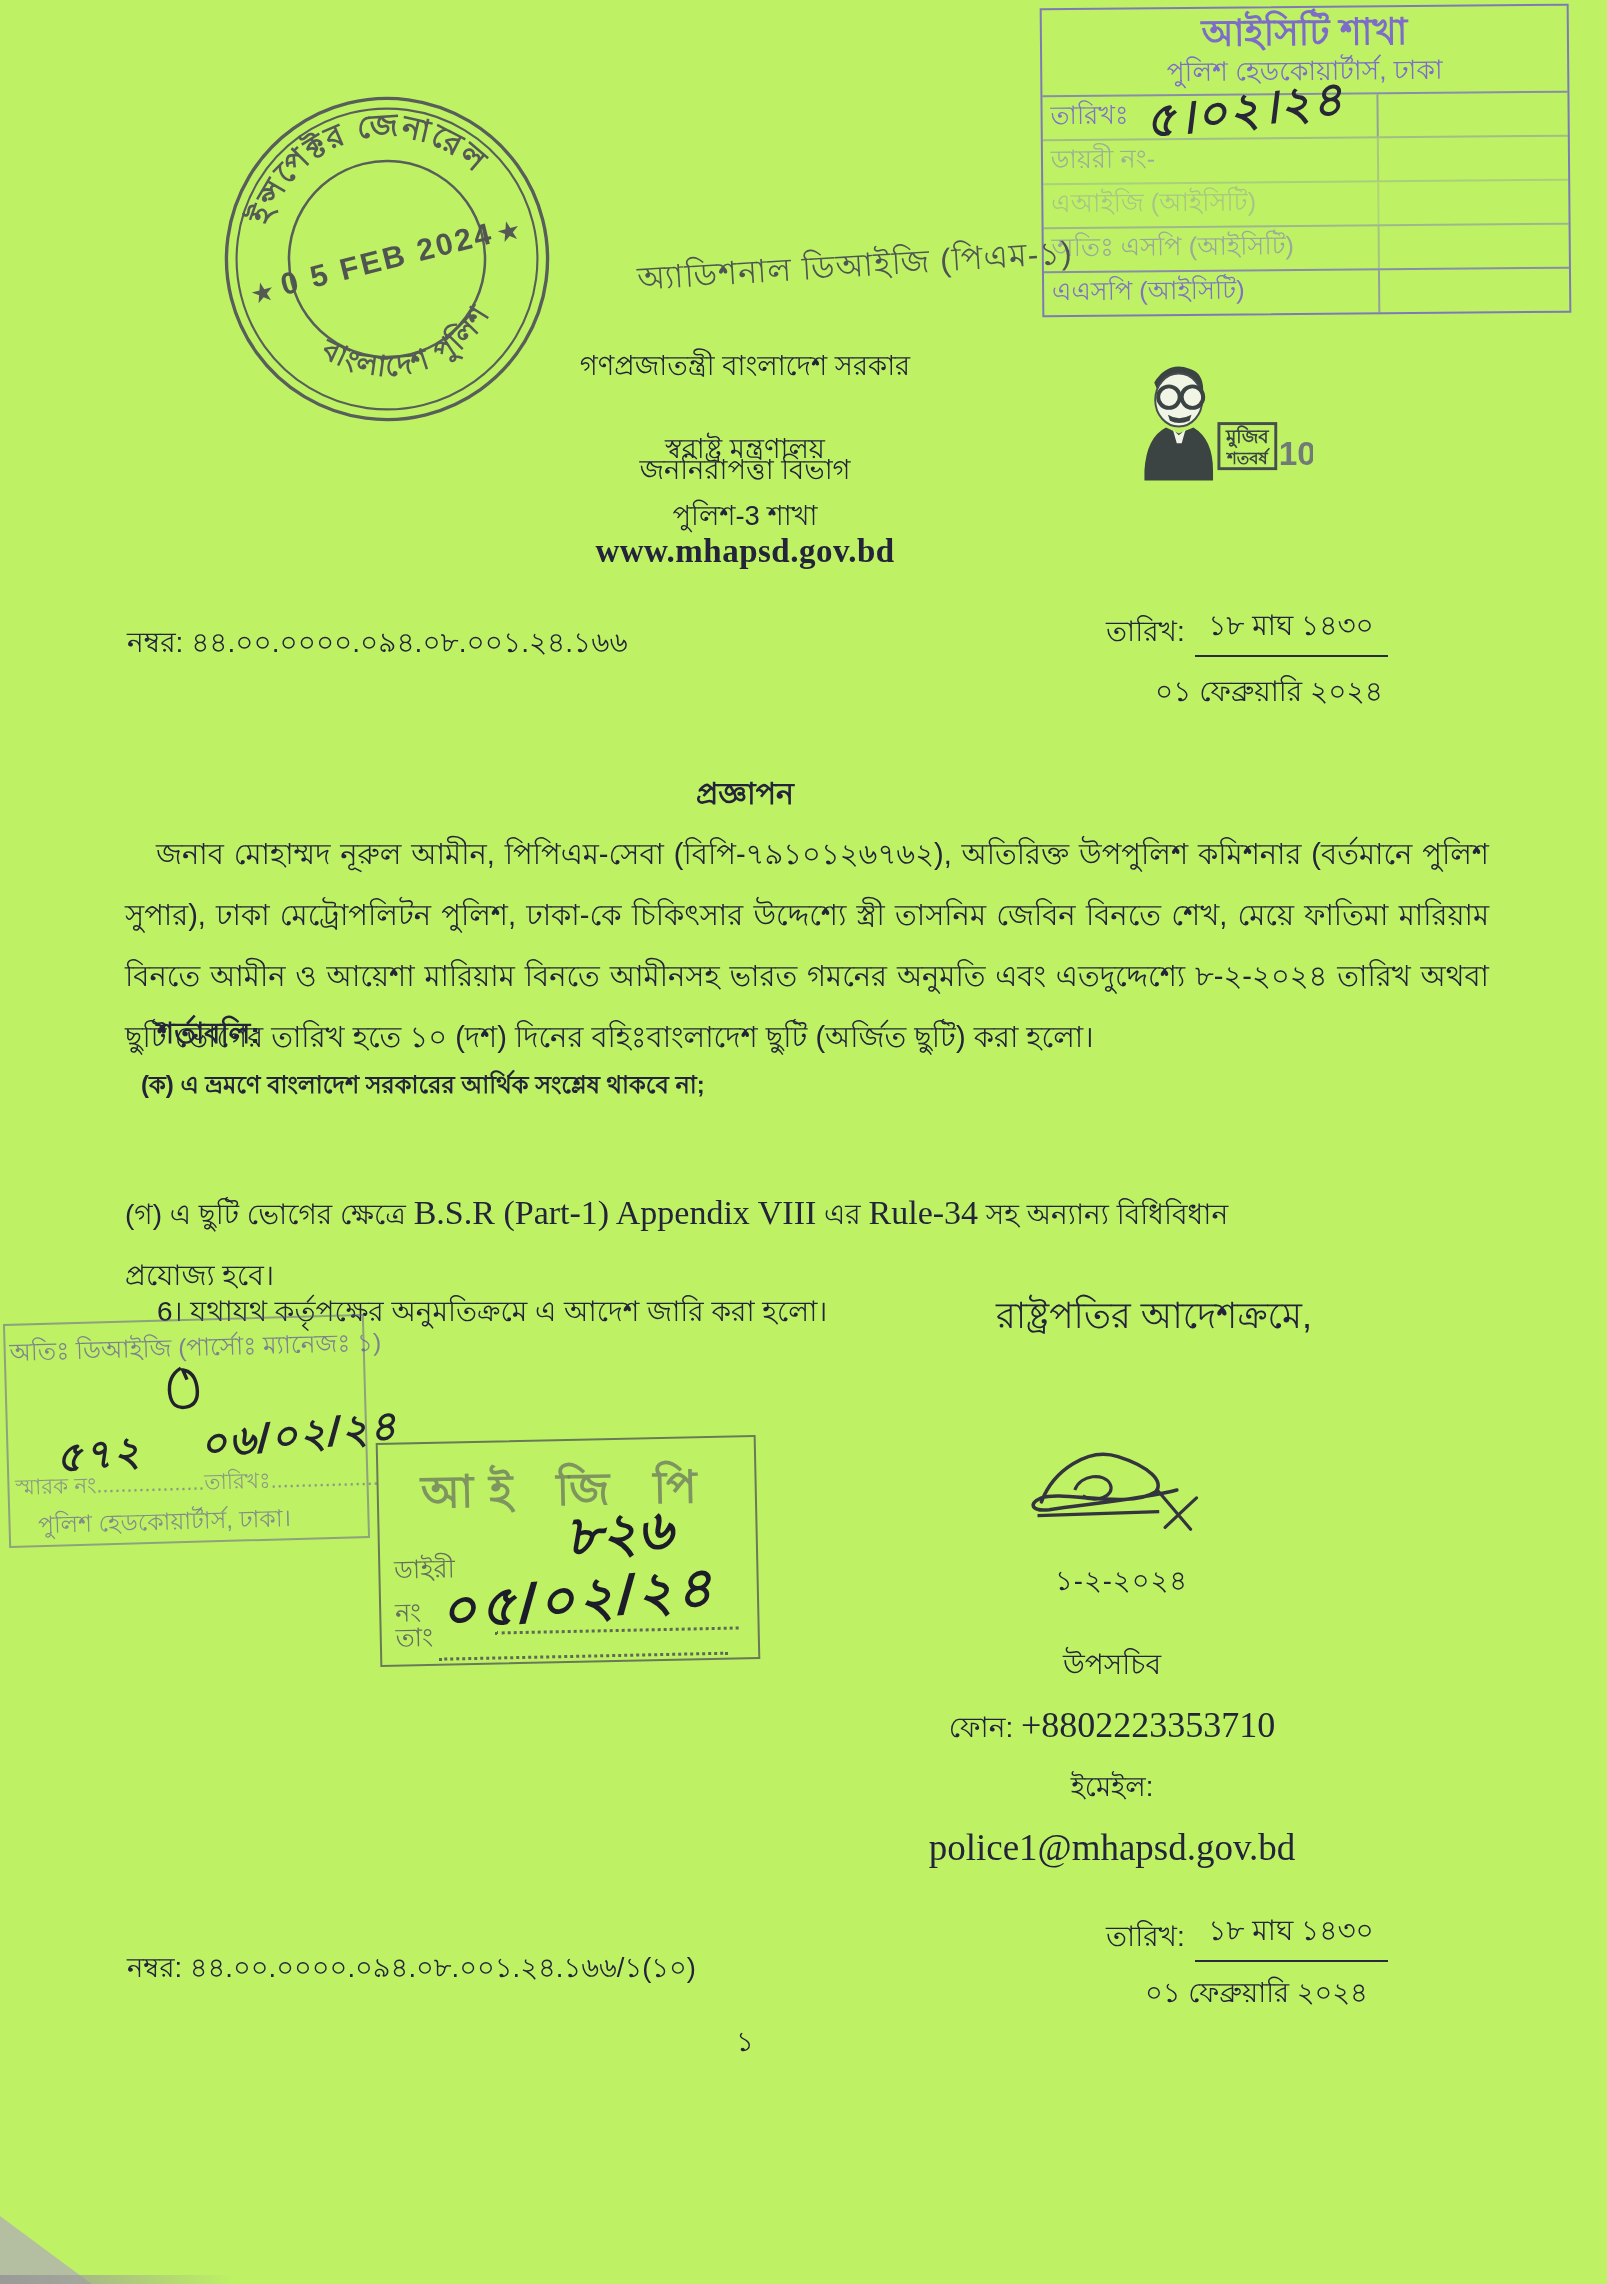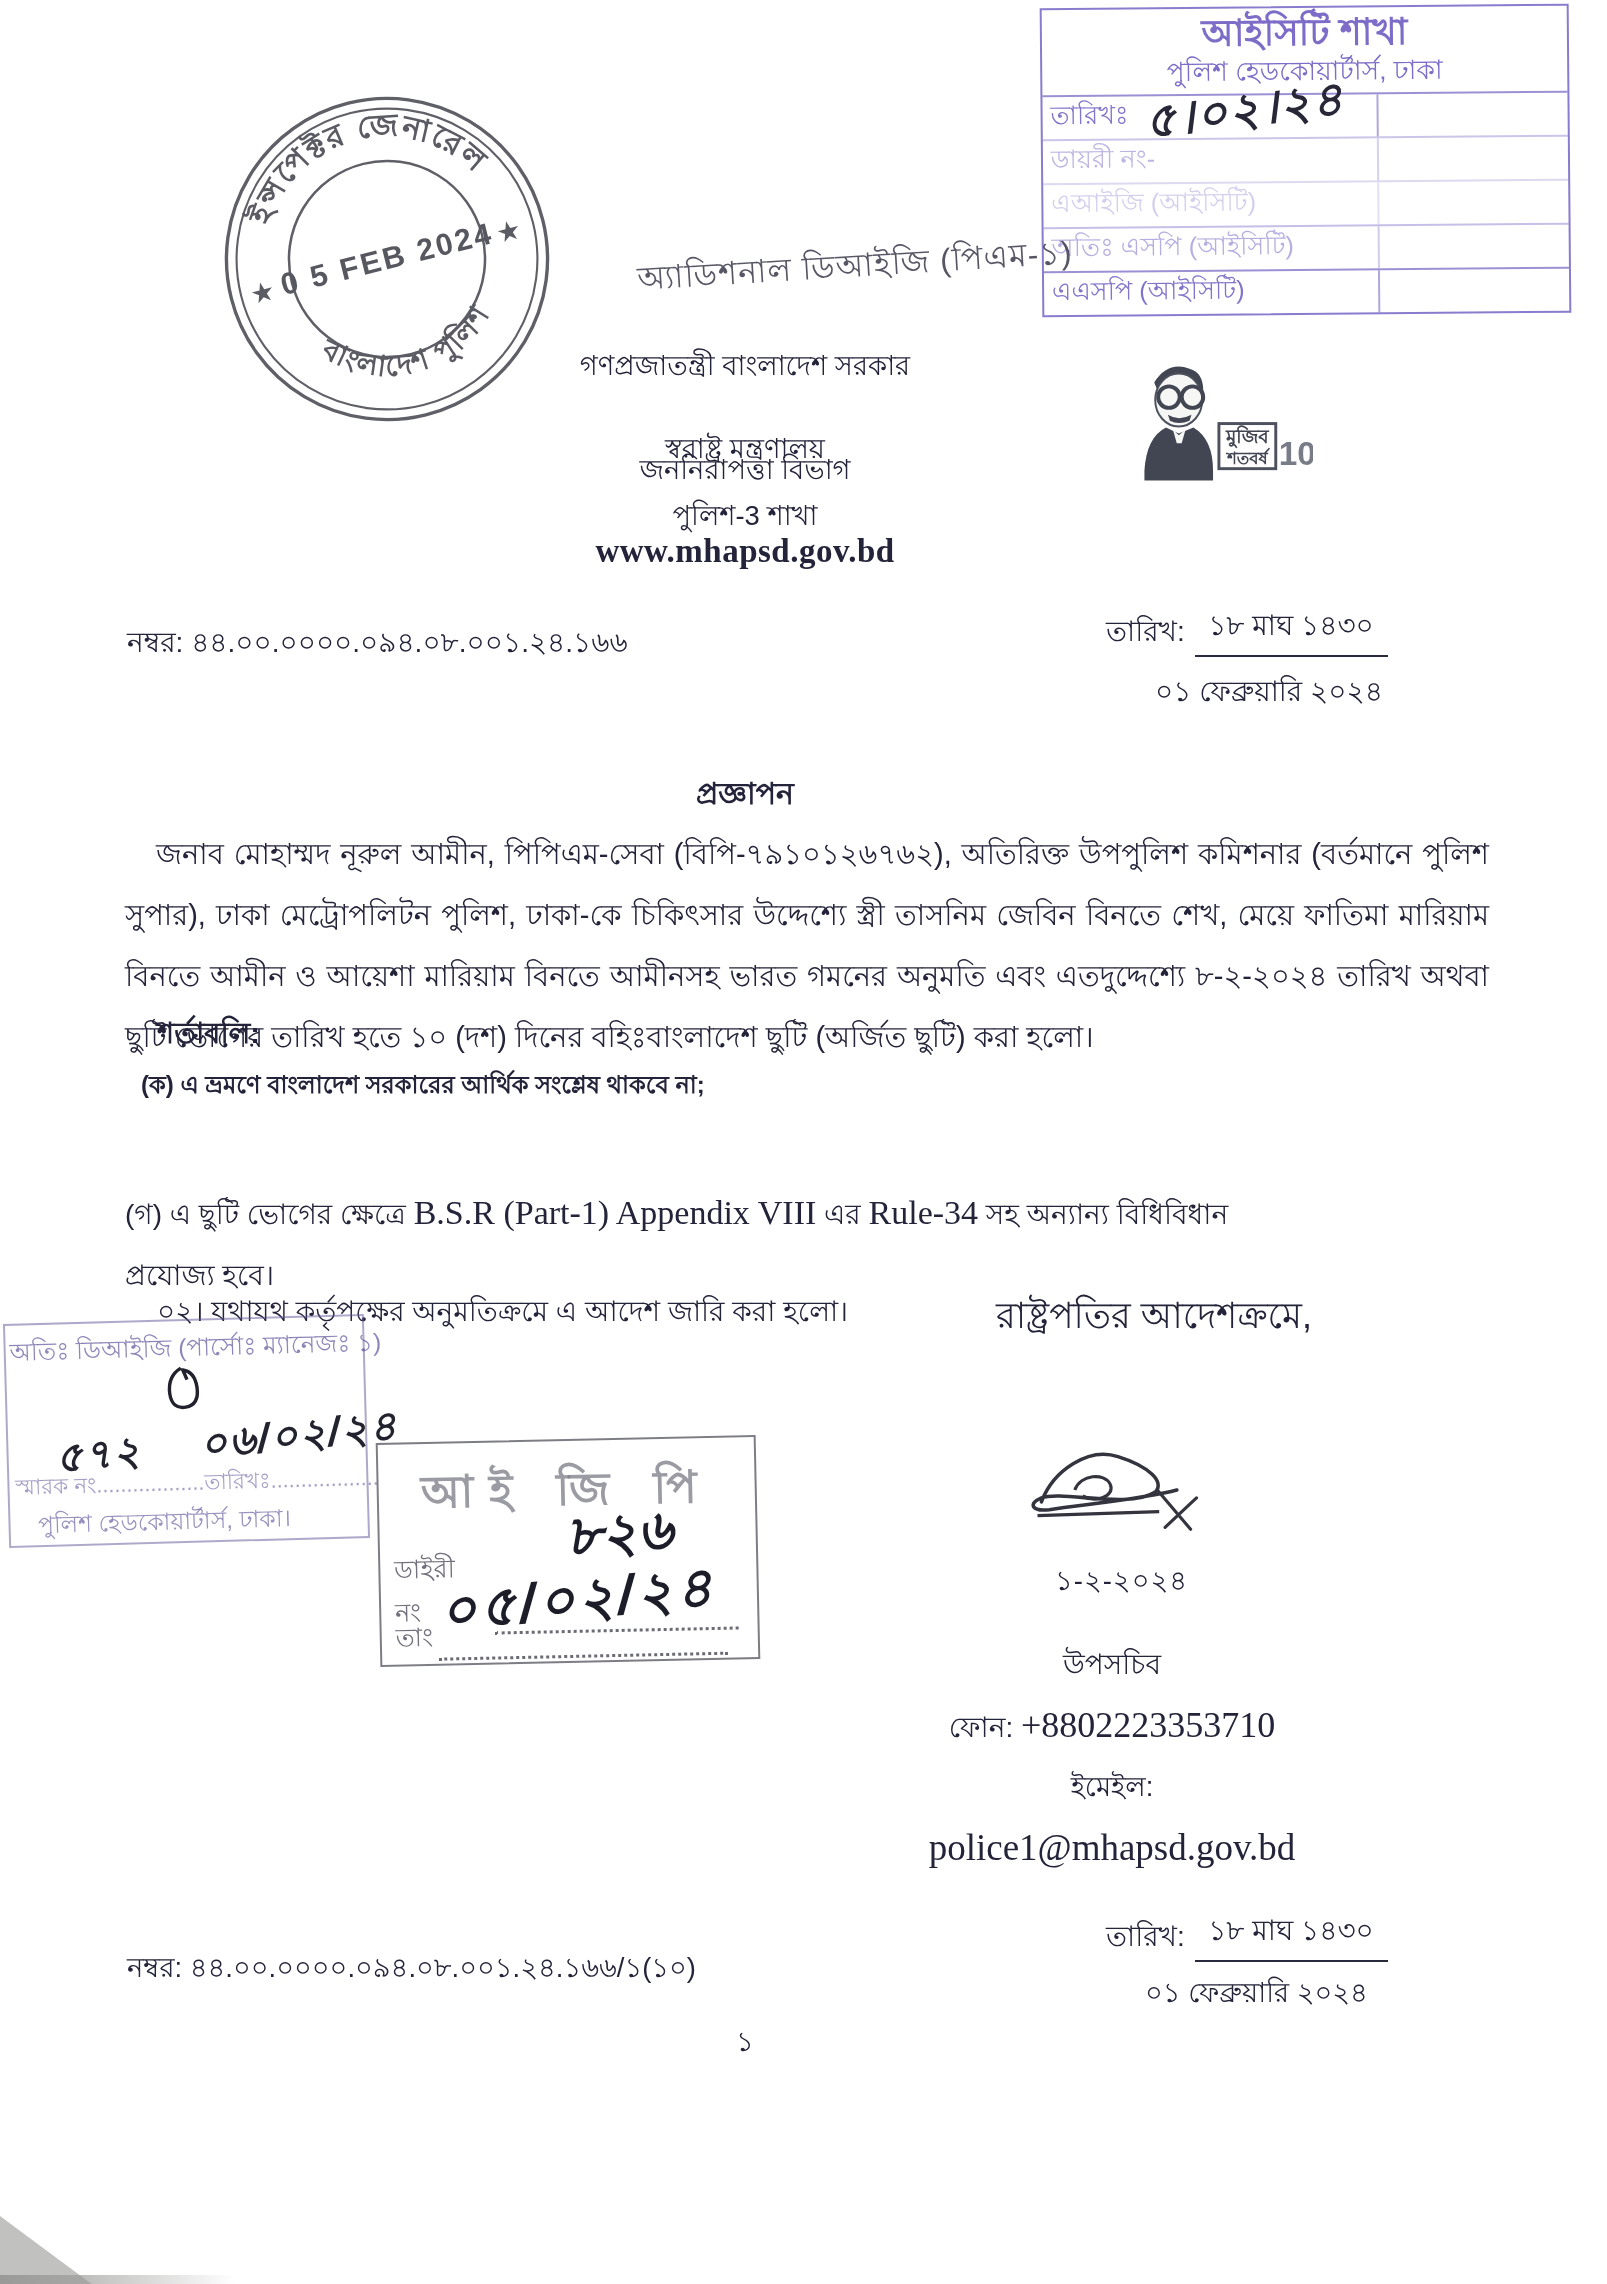--- a/index.html
+++ b/index.html
@@ -1,18 +1,18 @@
 <!DOCTYPE html>
 <html><head>
 <meta charset="utf-8">
 <style>
   html,body{margin:0;padding:0;background:#e8e8e8;}
   .page{
     position:relative;width:1607px;height:2285px;margin:0 auto;
-    background:#ffffff;overflow:hidden;
+    background:#bef264;overflow:hidden;
     font-family:"Liberation Sans","DejaVu Sans",sans-serif;
     color:#23233a;
   }
   .abs{position:absolute;}
 
   
   .ict-stamp{
     left:1041px;top:5.9px;width:525px;
     border:2.9px solid rgba(116,100,196,.85);
     color:#7d6cc8;transform:rotate(-.5deg);
@@ -193,21 +193,21 @@
   </div>
   <div class="abs memo-line" style="left:1155px;top:670px;">০১ ফেব্রুয়ারি ২০২৪</div>
 
   <div class="abs hdr prb" style="top:770px;">প্রজ্ঞাপন</div>
   <div class="abs body-para">জনাব মোহাম্মদ নূরুল আমীন, পিপিএম-সেবা (বিপি-৭৯১০১২৬৭৬২), অতিরিক্ত উপপুলিশ কমিশনার (বর্তমানে পুলিশ সুপার), ঢাকা মেট্রোপলিটন পুলিশ, ঢাকা-কে চিকিৎসার উদ্দেশ্যে স্ত্রী তাসনিম জেবিন বিনতে শেখ, মেয়ে ফাতিমা মারিয়াম বিনতে আমীন ও আয়েশা মারিয়াম বিনতে আমীনসহ ভারত গমনের অনুমতি এবং এতদুদ্দেশ্যে ৮-২-২০২৪ তারিখ অথবা ছুটি ভোগের তারিখ হতে ১০ (দশ) দিনের বহিঃবাংলাদেশ ছুটি (অর্জিত ছুটি) করা হলো।</div>
 
   <div class="abs cond-head">শর্তাবলি:</div>
   <div class="abs cond" style="top:1066px;">(ক) এ ভ্রমণে বাংলাদেশ সরকারের আর্থিক সংশ্লেষ থাকবে না;</div>
   <div class="abs cond-ga"><span>(গ) এ ছুটি ভোগের ক্ষেত্রে </span><span class="latin-serif">B.S.R (Part-1) Appendix VIII</span><span> এর  </span><span class="latin-serif">Rule-34</span><span> সহ  অন্যান্য বিধিবিধান প্রযোজ্য হবে।</span></div>
 
-  <div class="abs order-line">০২। যথাযথ কর্তৃপক্ষের অনুমতিক্রমে এ আদেশ জারি করা হলো।</div>
+  <div class="abs order-line">6। যথাযথ কর্তৃপক্ষের অনুমতিক্রমে এ আদেশ জারি করা হলো।</div>
 
   <div class="abs ps-stamp">
     <div class="ps-title">অতিঃ ডিআইজি (পার্সোঃ ম্যানেজঃ ১)</div>
     <svg class="ps-circle" width="45" height="55" viewBox="0 0 46 56">
       <path d="M20,6 Q6,14 8,32 Q10,48 24,46 Q38,44 36,26 Q34,10 22,8 L26,18" fill="none" stroke="#22222e" stroke-width="3.5"></path>
     </svg>
     <div class="ps-hand">
       <span>৫৭২</span><span class="gap"></span><span>০৬/০২/২৪</span>
     </div>
     <div class="ps-memo">স্মারক নং..................তারিখঃ..................</div>

